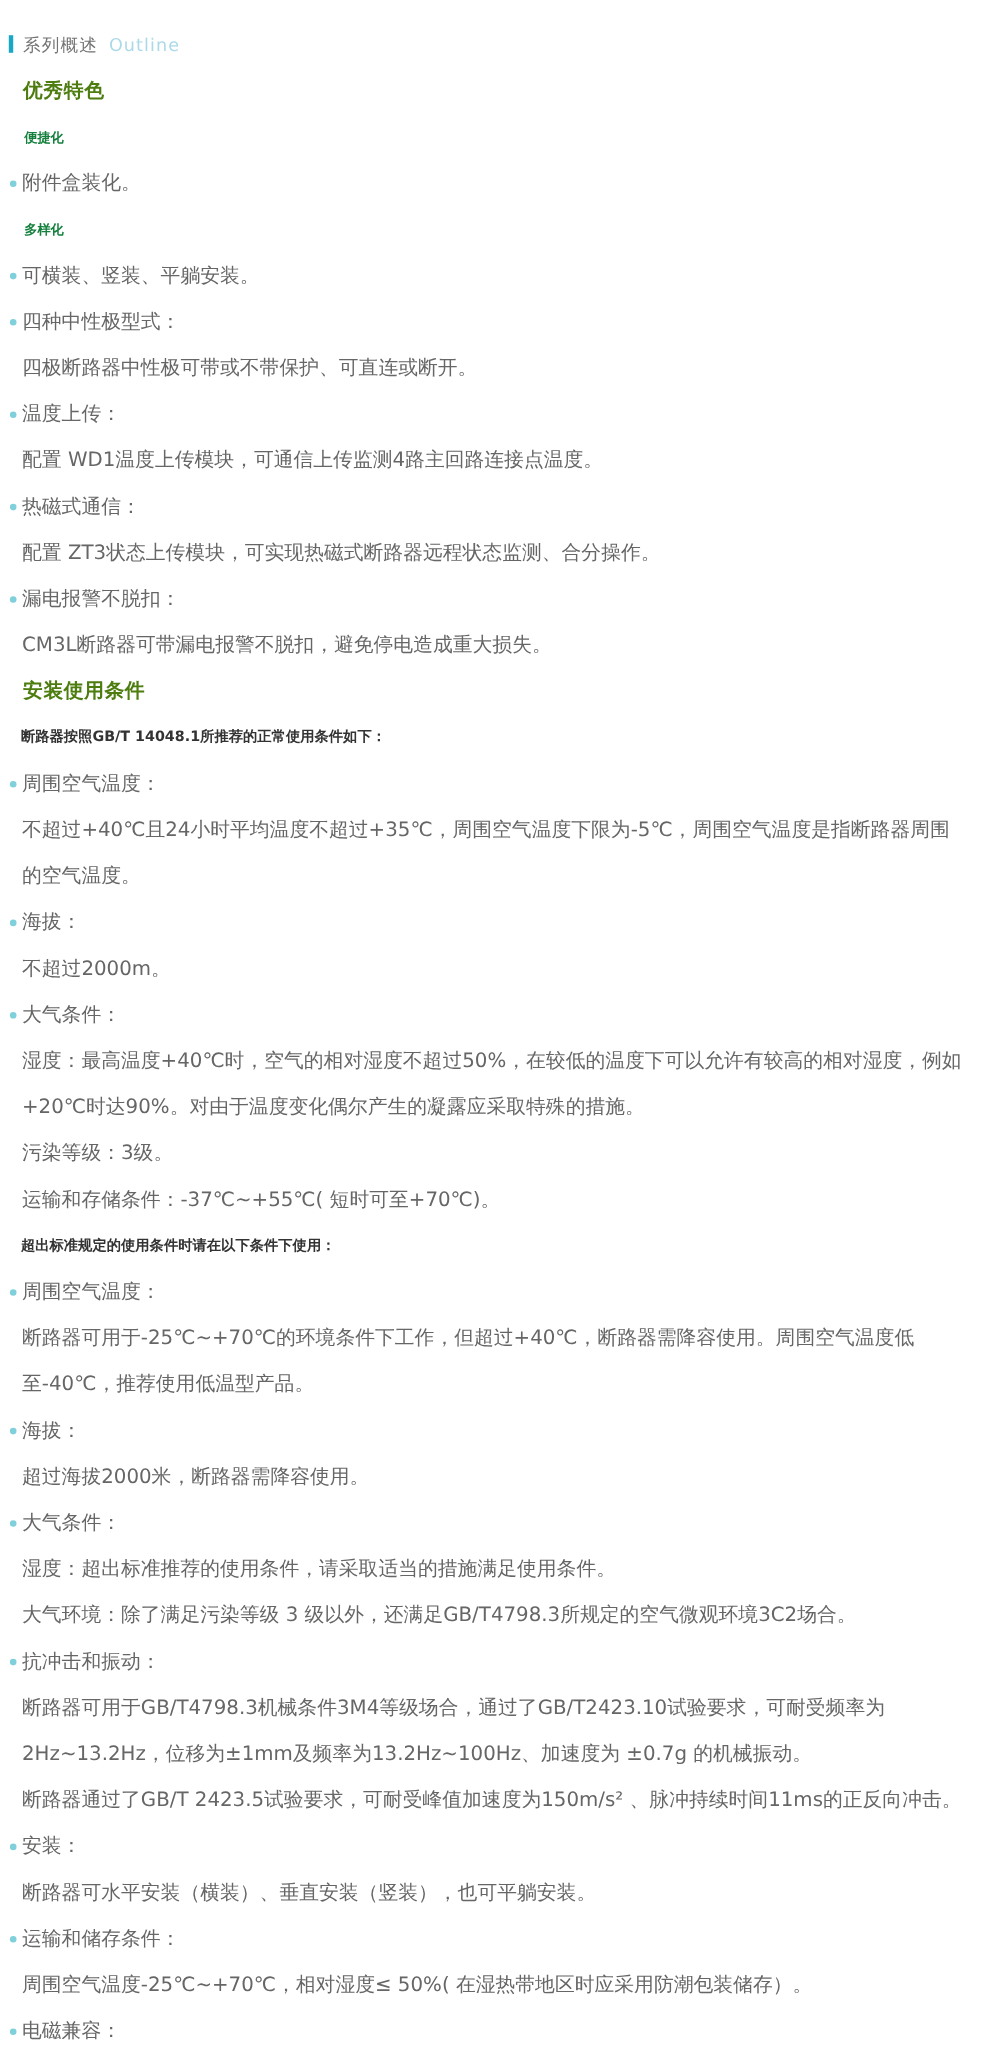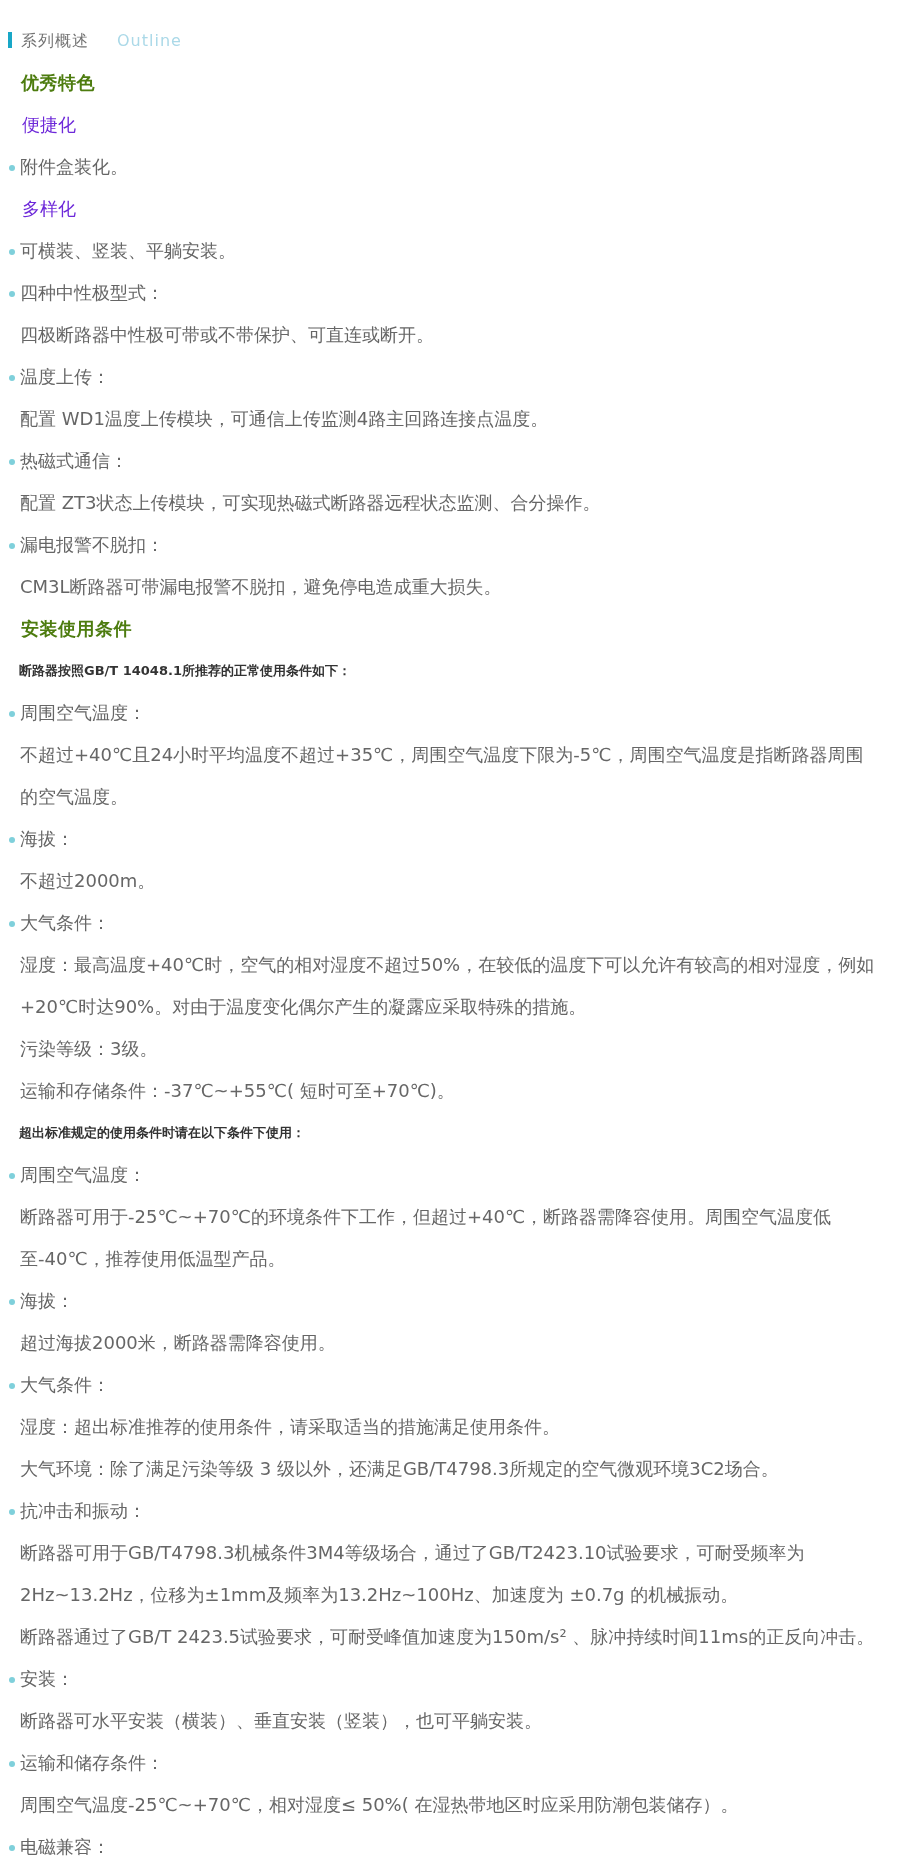--- a/index.html
+++ b/index.html
@@ -15,36 +15,36 @@
   
   .doc-header { line-height: 42px; font-size: 16px; white-space: nowrap; }
   .accent-bar {
     display: inline-block;
     width: 4px; height: 16px;
     background: var(--accent, #18a7c7);
     margin-right: 9px;
     vertical-align: -2px;
   }
   .title-zh { color: #737373; letter-spacing: 1px; }
-  .title-en { color: var(--outline_text, #abd9e8); margin-left: 28px; letter-spacing: 1px; }
+  .title-en { color: var(--outline_text, #abd9e8); margin-left: 10px; letter-spacing: 1px; }
 
   
   .block { line-height: 42px; font-size: 18px; }
   .h1 {
     padding-left: 13px;
     font-size: 18px;
     font-weight: bold;
     color: #4d7c0f;
     letter-spacing: 0.5px;
   }
   .h2 {
     padding-left: 14px;
-    font-size: 18px;
-    font-weight: normal;
-    color: #6d28d9;
+    font-size: 12px;
+    font-weight: bold;
+    color: #15803d;
   }
   .bold-note {
     padding-left: 11px;
     font-weight: bold;
     color: #333333;
     font-size: 13px;
   }
   .bullet { padding-left: 1px; }
   .dot {
     display: inline-block;

